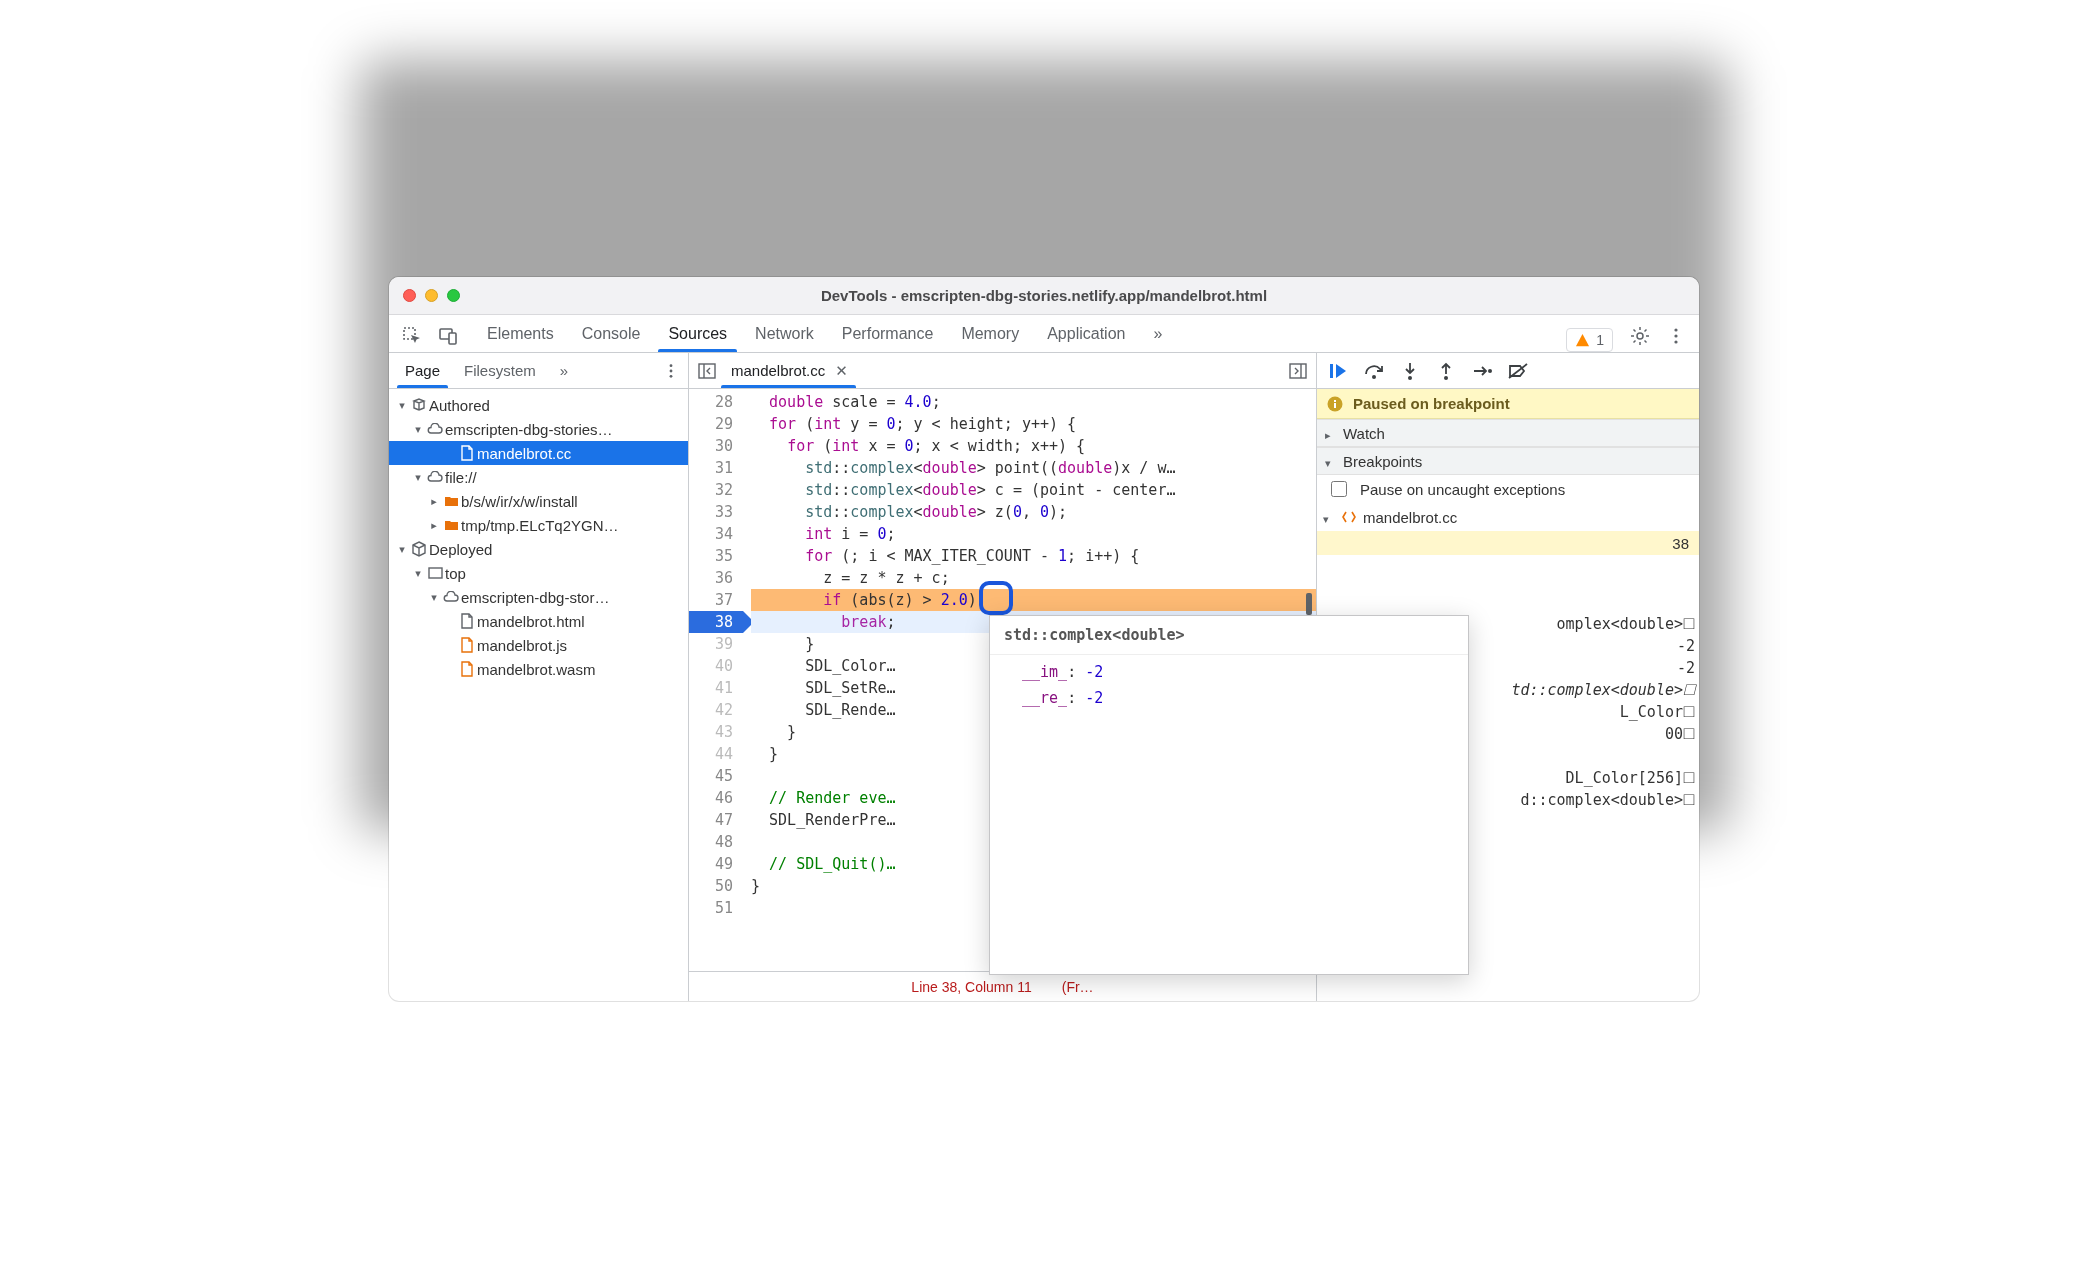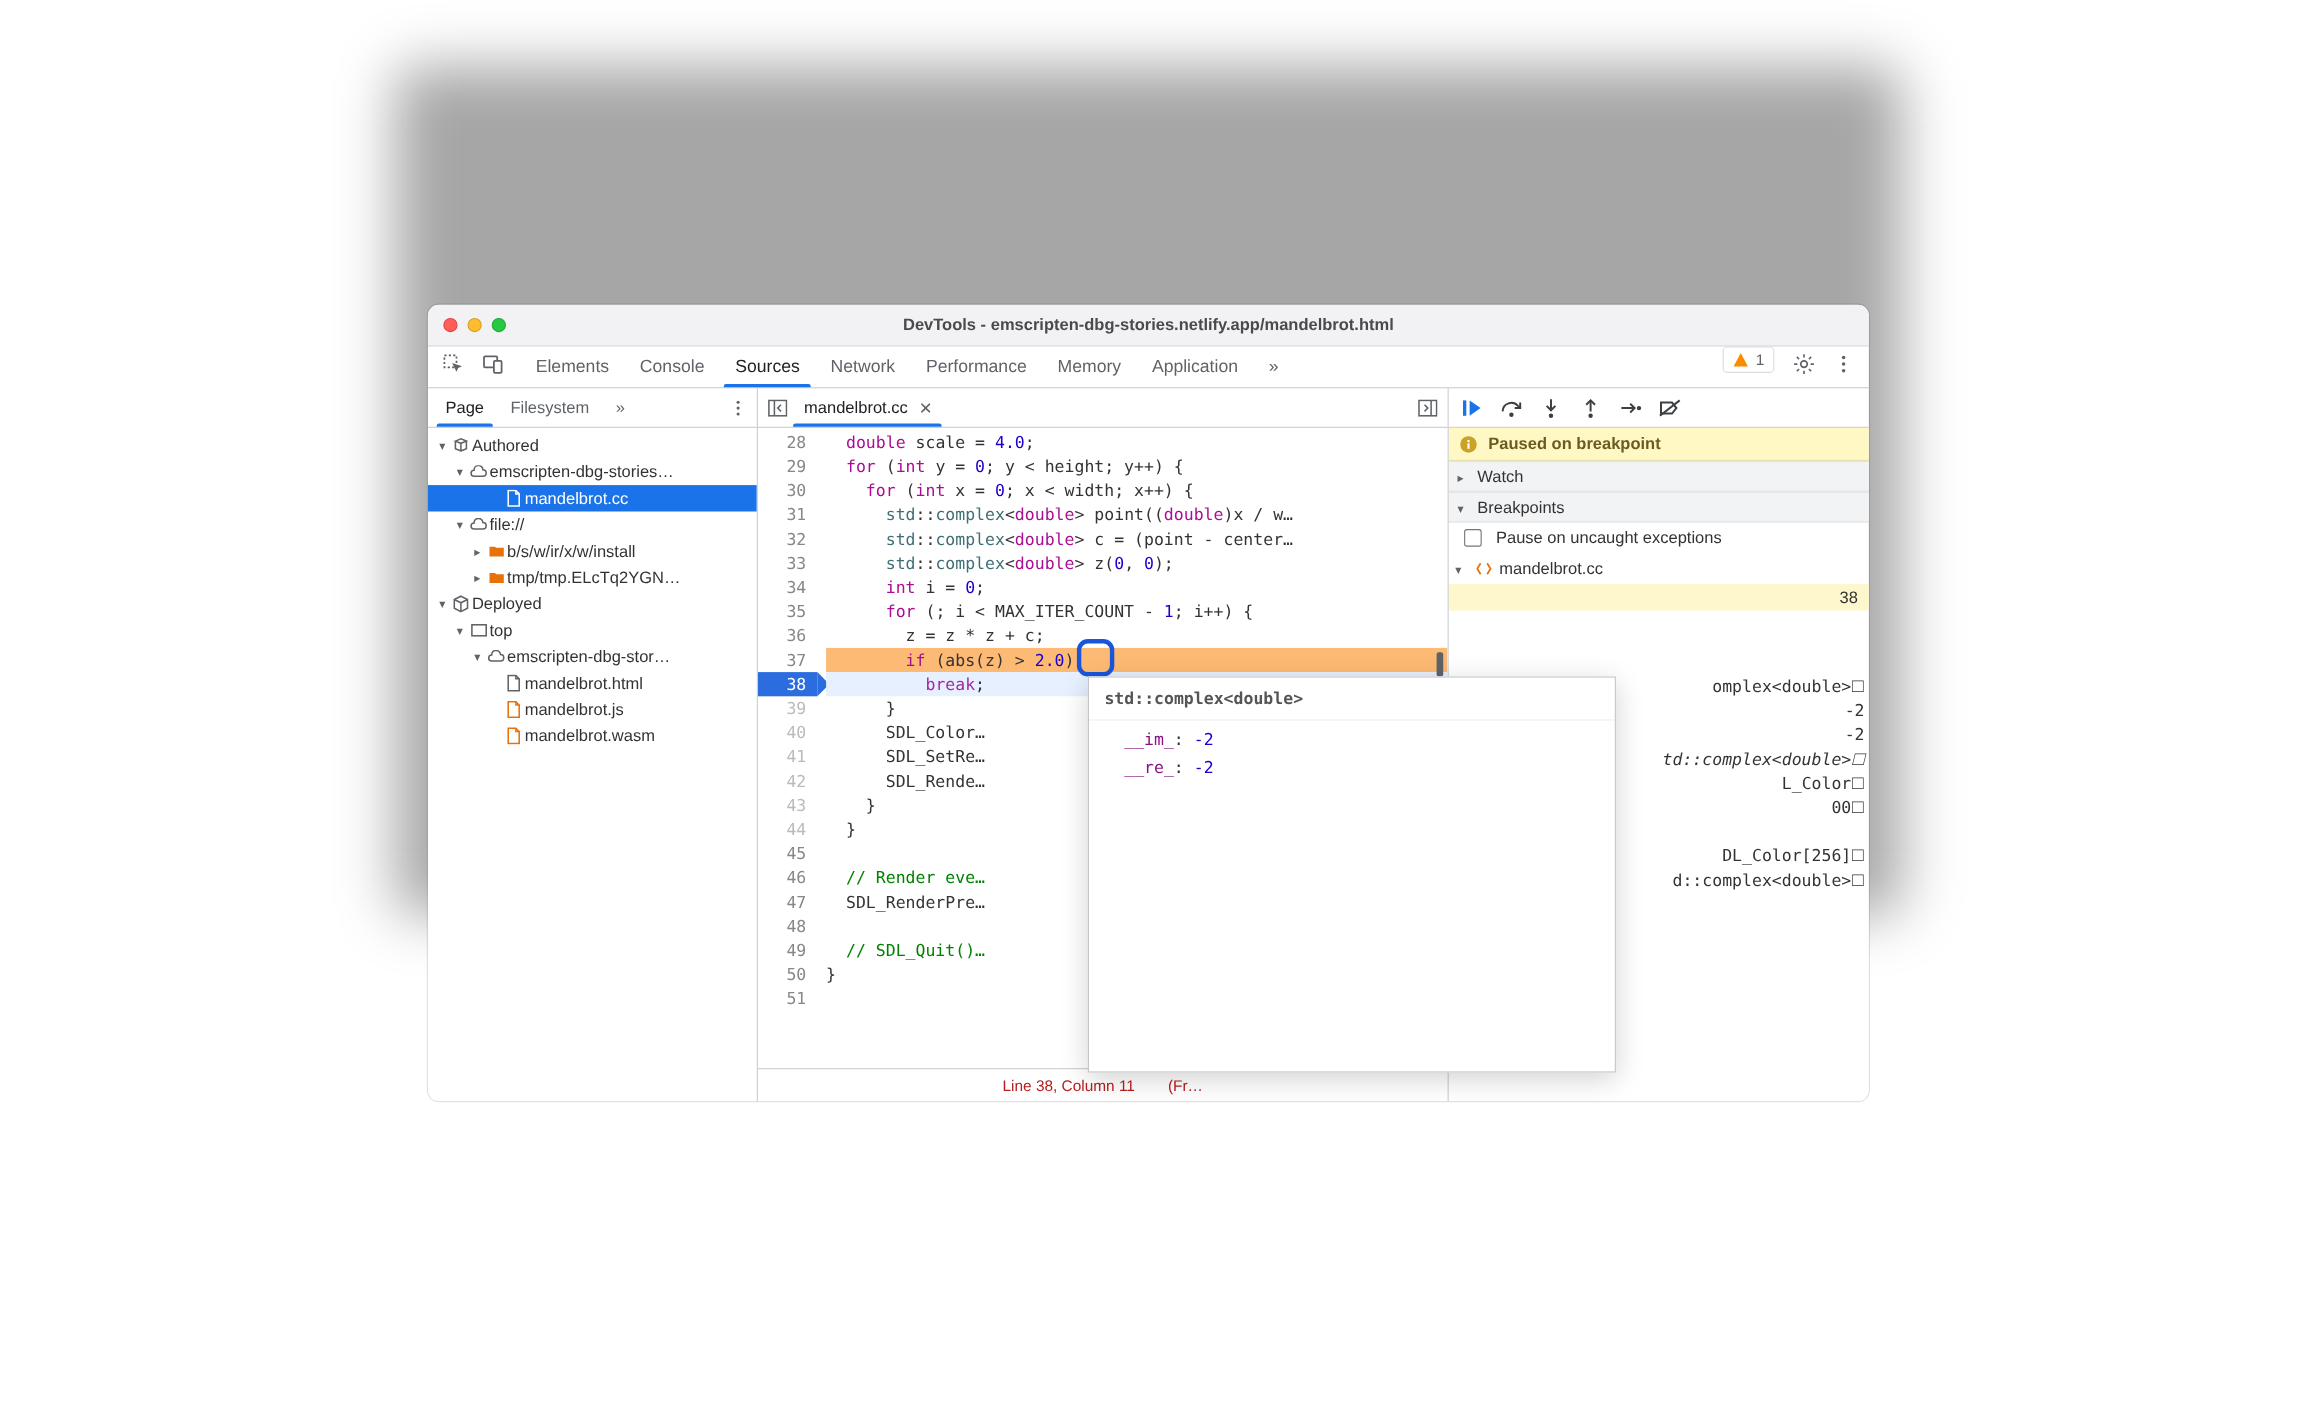--- a/index.html
+++ b/index.html
@@ -42,21 +42,21 @@
   
   .titlebar { height:38px; background:#f2f2f4; border-bottom:1px solid #d9d9dc; display:flex; align-items:center; position:relative; }
   .traffic { display:flex; gap:9px; margin-left:14px; }
   .tlight { width:13px; height:13px; border-radius:50%; }
   .tlight.red { background:#ff5f57; border:1px solid #e1483f; }
   .tlight.yellow { background:#febc2e; border:1px solid #d7a125; }
   .tlight.green { background:#28c840; border:1px solid #1dad35; }
   .titlebar .title { position:absolute; left:0; right:0; text-align:center; font-weight:600; color:#4a4a4c; font-size:15px; pointer-events:none; }
 
   
-  .main-toolbar { height:38px; display:flex; align-items:flex-start; border-bottom:1px solid var(--border); padding:0 6px; gap:2px; }
+  .main-toolbar { height:38px; display:flex; align-items:flex-end; border-bottom:1px solid var(--border); padding:0 6px; gap:2px; }
   .tb-icon { width:34px; height:32px; display:flex; align-items:center; justify-content:center; color:#5f6368; border-radius:4px; }
   .tabs { display:flex; height:100%; align-items:stretch; }
   .tab { padding:0 14px; display:flex; align-items:center; color:#5f6368; font-size:16px; position:relative; }
   .tab.active { color:#202124; }
   .tab.active::after { content:""; position:absolute; left:4px; right:4px; bottom:0; height:3px; background:var(--blue); border-radius:2px 2px 0 0; }
   .spacer { flex:1; }
   .warn-badge { display:flex; align-items:center; border:1px solid #dadce0; padding:0 8px; height:24px; border-radius:4px; font-size:14px; color:#5f6368; gap:6px; margin-right:8px;}
   .warn-badge svg { color:#ff8a00; }
 
   

